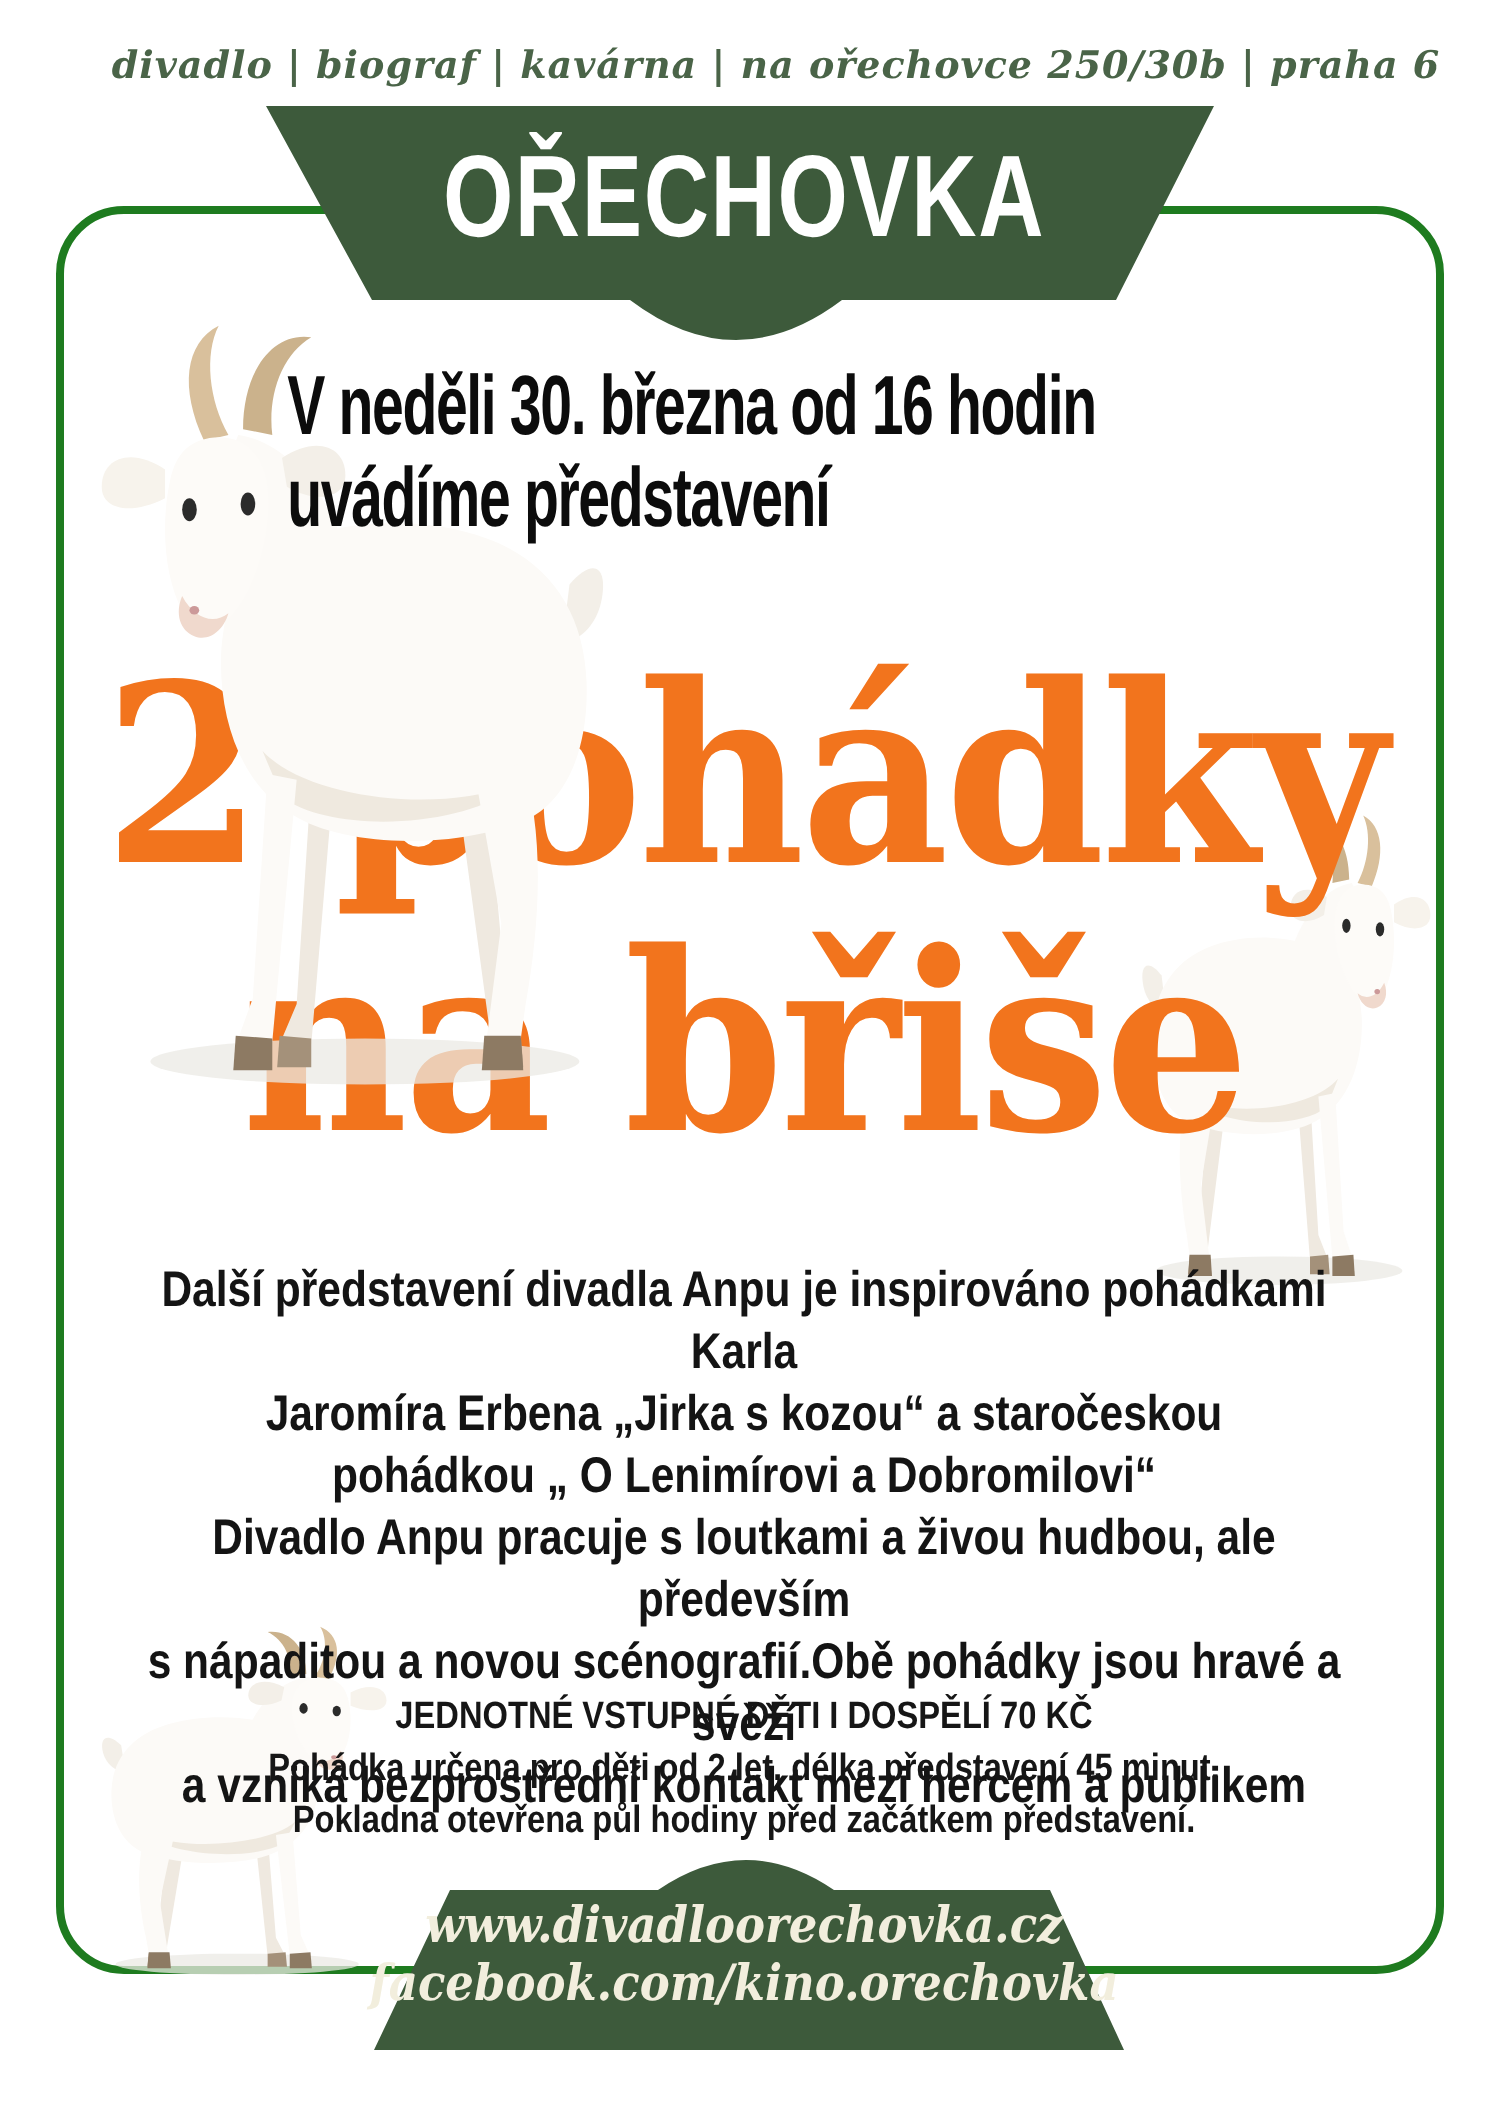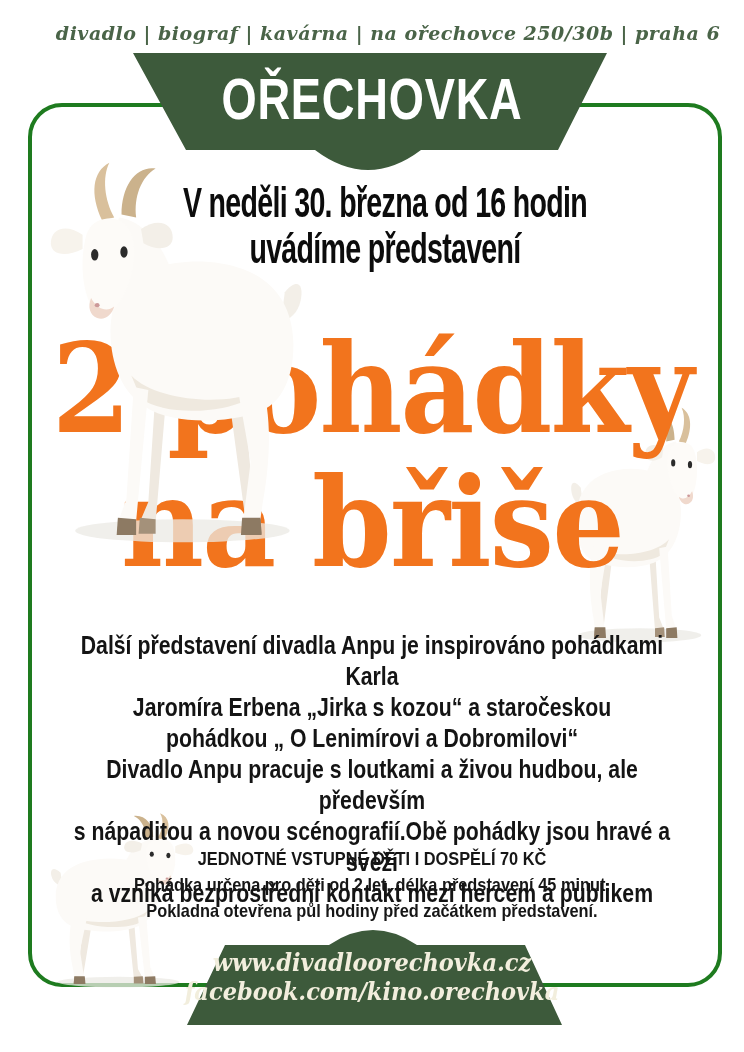--- a/index.html
+++ b/index.html
@@ -29,21 +29,21 @@
     transform:scaleX(.78); transform-origin:50% 0; letter-spacing:1px; z-index:7;
   }
   .footer-lines{
     position:absolute; left:0; top:948px; width:744px; text-align:center; z-index:7;
     font-family:"DejaVu Serif", serif; font-style:italic; font-weight:bold;
     color:var(--footer-cream,#f2eedd); font-size:25px; line-height:29px;
     transform:scaleX(.9); transform-origin:50% 0;
   }
   
   .heading{
-    position:absolute; left:30px; top:180px; width:710px; text-align:center;
+    position:absolute; left:30px; top:180px; width:710px; text-align:left;
     color:var(--text-black,#0c0c0c); font-weight:bold; font-size:42px; line-height:46px;
     z-index:5;
   }
   .heading .ln{display:block; transform:scaleX(.68); transform-origin:50% 50%; letter-spacing:-1px;}
   
   .show-title{
     position:absolute; left:0; top:322px; width:744px; text-align:center;
     font-family:"DejaVu Serif", serif; font-weight:bold;
     color:var(--accent-orange,#f2741d); font-size:124px; line-height:134px;
     z-index:3;

